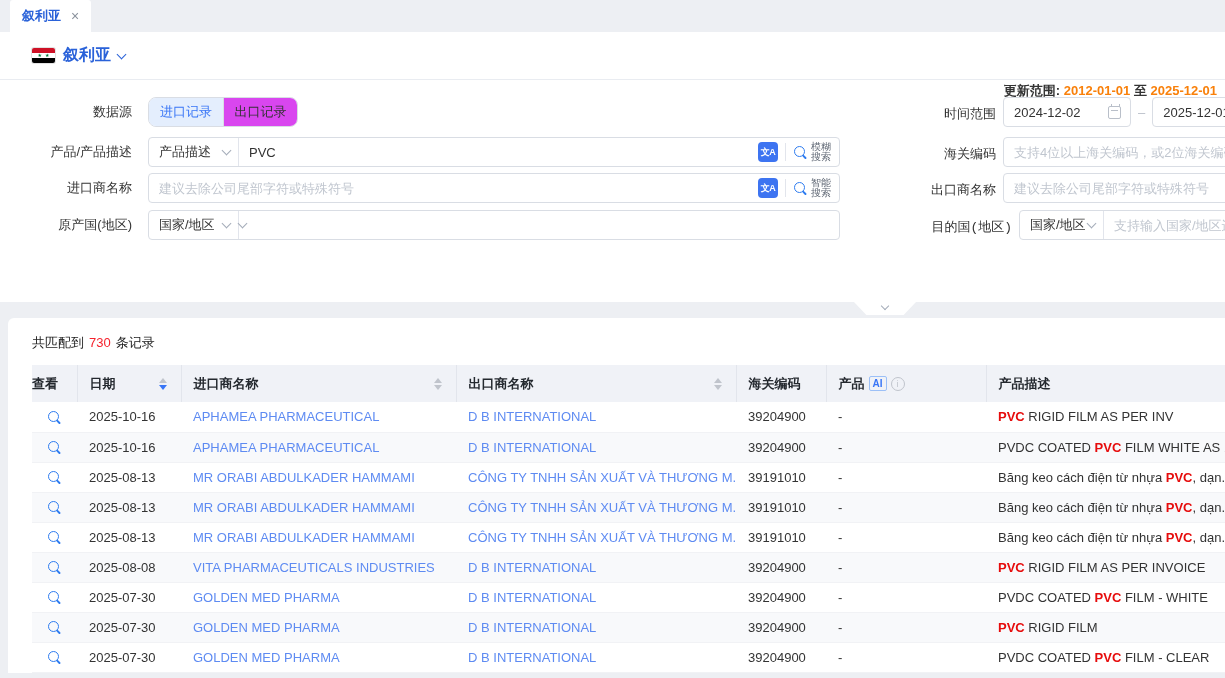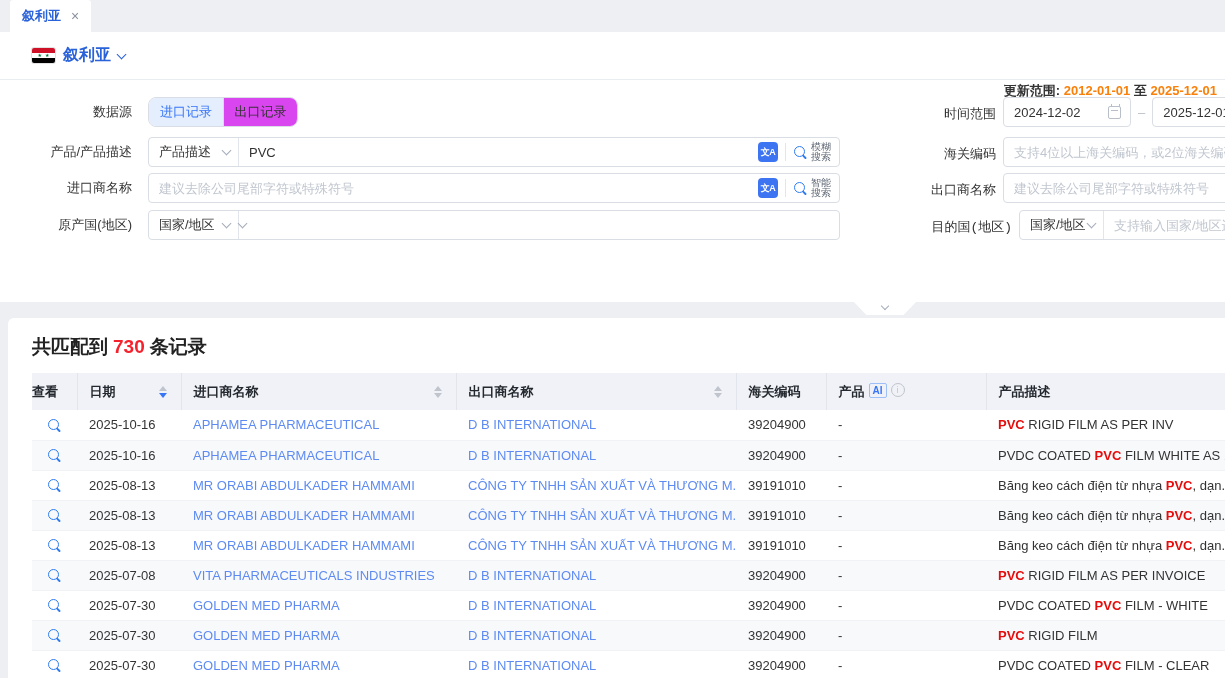--- a/index.html
+++ b/index.html
@@ -79,21 +79,21 @@
   .cb-box { width:14px; height:14px; border:1px solid #ccd1d9; border-radius:2px; background:#fff; }
 
   .collapse-handle { position:absolute; bottom:-13px; left:854px; width:62px; height:13px;
     background:#fff; clip-path:polygon(0 0,100% 0,80% 100%,20% 100%); display:flex;
     align-items:flex-start; justify-content:center; cursor:pointer; }
   .collapse-handle .chev { width:6px; height:6px; margin-top:1px; }
 
   
   .results-panel { margin:16px 0 0 8px; background:#fff; border-radius:6px 0 0 0;
                    min-height:344px; }
-  .summary { padding:16px 0 13px 24px; font-size:19px; font-weight:bold; color:#222; }
+  .summary { padding:16px 0 13px 24px; font-size:13px; font-weight:normal; color:#222; }
   .summary .count { color:#f5222d; padding:0 5px; }
 
   table { border-collapse:collapse; table-layout:fixed; width:1250px; margin-left:24px; }
   thead th { background:#f0f2f7; height:37px; font-size:13px; color:#24292f; text-align:left;
              padding:0 8px 0 12px; border-right:1px solid #e2e5ec; font-weight:bold; }
   thead th:last-child { border-right:none; }
   .th-flex { display:flex; align-items:center; justify-content:space-between; }
   .th-center { text-align:left; padding:0; }
   .sorter { display:inline-flex; flex-direction:column; gap:2px; margin-right:6px; cursor:pointer; }
   .caret { width:0; height:0; border-left:4px solid transparent; border-right:4px solid transparent; }
@@ -291,21 +291,21 @@
           <span class="th-flex">
               <span>出口商名称</span>
           <span class="sorter">
                 <span class="caret up"></span>
                 <span class="caret down"></span>
               </span>
             </span>
         </th>
         <th>海关编码</th>
         <th>
-          <span style="display:inline-flex;align-items:flex-start;">
+          <span style="display:inline-flex;align-items:center;">
             <span>产品</span>
             <span class="ai-badge">AI</span>
             <span class="info-icon">i</span>
           </span>
         </th>
         <th>产品描述</th>
       </tr>
     </thead>
     <tbody>
         <tr>
@@ -348,21 +348,21 @@
     <td class="td-view"><span class="mag" style="vertical-align:middle;"></span></td>
     <td>2025-08-13</td>
     <td class="link">MR ORABI ABDULKADER HAMMAMI</td>
     <td class="link">CÔNG TY TNHH SẢN XUẤT VÀ THƯƠNG M...</td>
     <td>39191010</td>
     <td>-</td>
     <td>Băng keo cách điện từ nhựa <span class="pvc">PVC</span>, dạn...</td>
   </tr>
         <tr class="alt">
     <td class="td-view"><span class="mag" style="vertical-align:middle;"></span></td>
-    <td>2025-07-08</td>
+    <td>2025-08-08</td>
     <td class="link">VITA PHARMACEUTICALS INDUSTRIES</td>
     <td class="link">D B INTERNATIONAL</td>
     <td>39204900</td>
     <td>-</td>
     <td><span class="pvc">PVC</span> RIGID FILM AS PER INVOICE</td>
   </tr>
         <tr>
     <td class="td-view"><span class="mag" style="vertical-align:middle;"></span></td>
     <td>2025-07-30</td>
     <td class="link">GOLDEN MED PHARMA</td>

